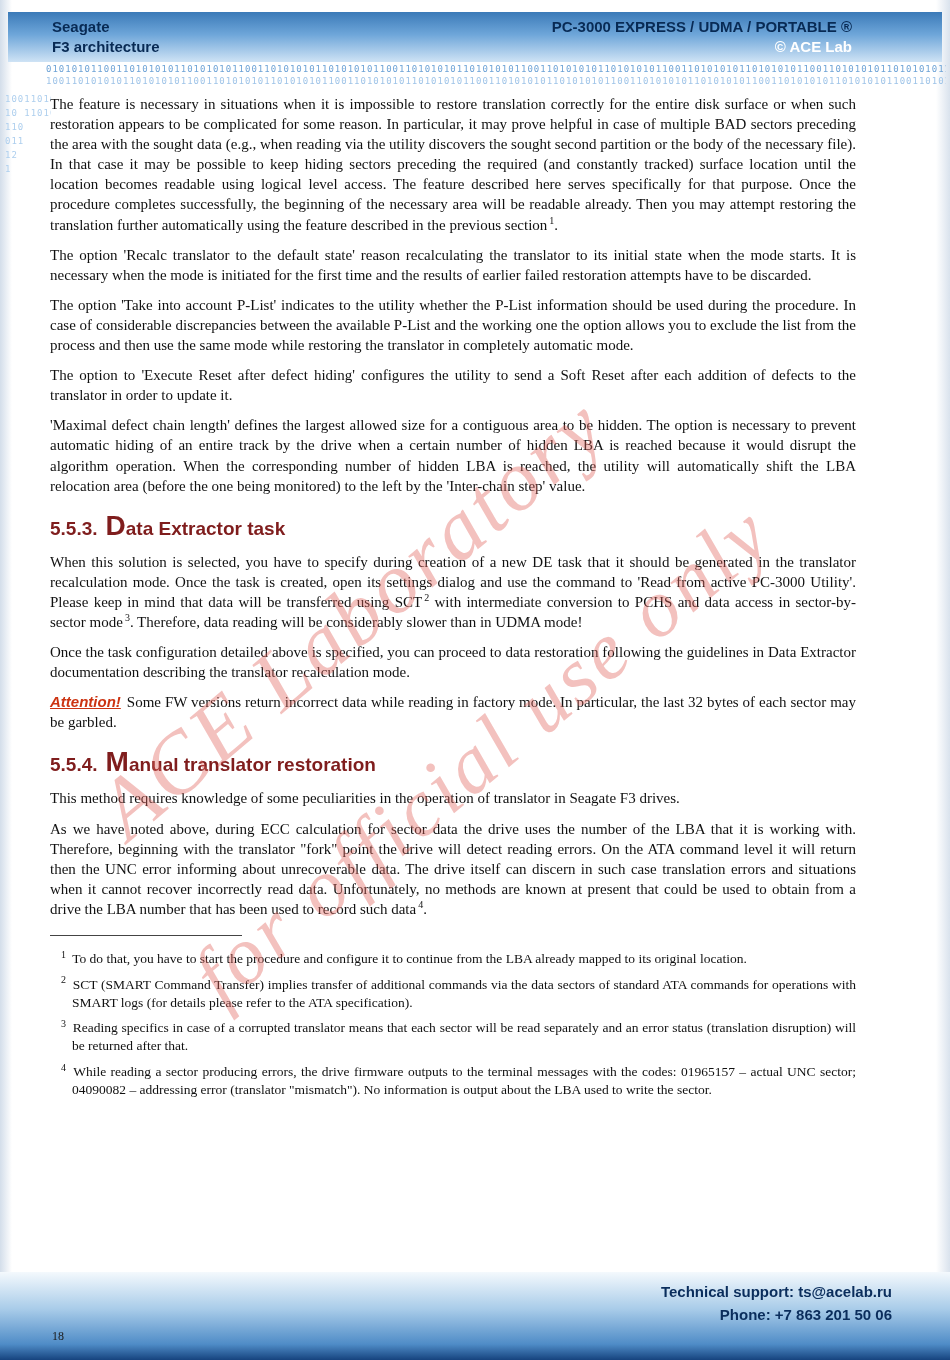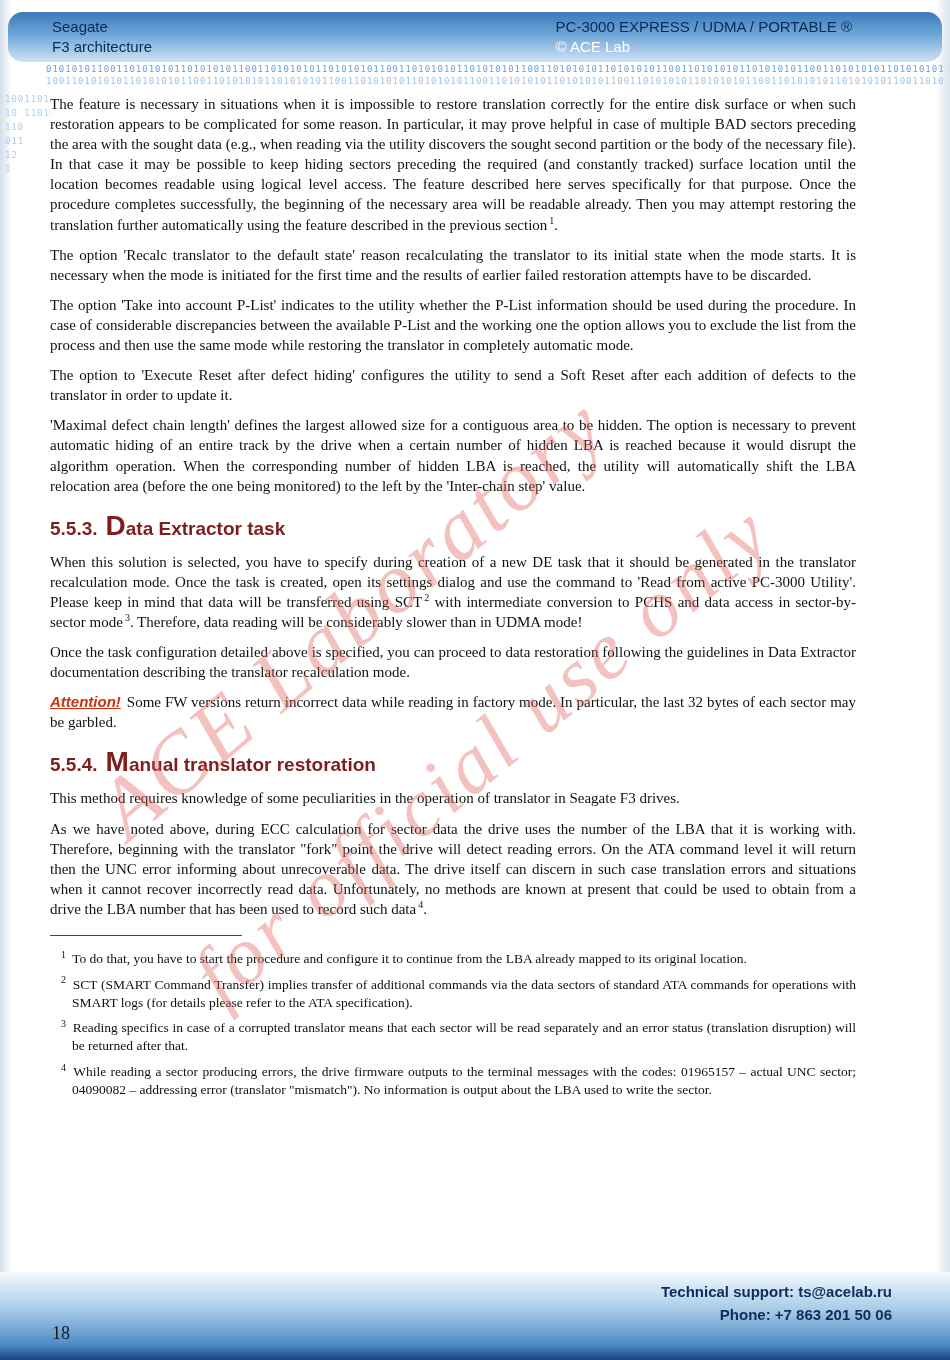--- a/index.html
+++ b/index.html
@@ -10,23 +10,23 @@
   .edge-left{position:absolute;left:0;top:0;bottom:0;width:12px;z-index:1;
              background:linear-gradient(90deg,rgba(130,160,195,.35),rgba(255,255,255,0));}
   .edge-right{position:absolute;right:0;top:0;bottom:0;width:14px;z-index:1;
               background:linear-gradient(270deg,rgba(130,160,195,.30),rgba(255,255,255,0));}
 
   
   .header-band{position:absolute;top:12px;left:8px;right:8px;height:50px;z-index:4;
                background:linear-gradient(180deg,#3b7ab8 0%,#6ea6d9 45%,#cfe3f5 100%);
                display:flex;justify-content:space-between;align-items:flex-start;
                padding:5px 90px 0 44px;box-sizing:border-box;
-               font-family:"Liberation Sans",sans-serif;font-weight:normal;font-size:15px;color:#082a54;border-radius:15px;}
+               font-family:"Liberation Sans",sans-serif;font-weight:bold;font-size:15px;color:#082a54;}
   .header-left div{line-height:20px;}
-  .header-right{}
+  .header-right{text-align:right;}
   .header-right div{line-height:20px;}
   .header-right .copyright{color:#ffffff;}
 
   .binrow{position:absolute;left:46px;right:4px;z-index:4;white-space:nowrap;overflow:hidden;
           font-family:"DejaVu Sans Mono",monospace;font-size:9px;letter-spacing:1px;}
   .binrow.r1{top:64px;color:#6ea3d6;}
   .binrow.r2{top:76px;color:#9fc4e8;}
   .left-digits{position:absolute;left:5px;top:92px;z-index:4;
                font-family:"DejaVu Sans Mono",monospace;font-size:9px;letter-spacing:1px;
                color:#aecfee;line-height:14px;white-space:nowrap;width:46px;overflow:hidden;}
@@ -57,21 +57,21 @@
   .footnote sup{margin-left:0;margin-right:3px;}
 
   
   .footer-band{position:absolute;left:0;right:0;bottom:0;height:88px;z-index:10;
                background:linear-gradient(180deg,#f4f9fd 0%,#a9cce9 42%,#4f8cc7 82%,#16437e 100%);}
   .footer-lines{padding:8px 58px 0 0;text-align:right;
                 font-family:"Liberation Sans",sans-serif;font-weight:bold;font-size:15px;
                 color:#0a2d5c;line-height:23px;}
   .footer-lines .site{color:#072a55;}
   .page-number{position:absolute;left:52px;bottom:16px;font-family:"Liberation Serif",serif;
-               font-size:18px;color:#1a1a1a;}
+               font-size:12px;color:#1a1a1a;}
 </style>
 </head>
 <body>
 
 <div class="page">
 
   <div class="edge-left"></div>
   <div class="edge-right"></div>
 
   <header class="header-band">

